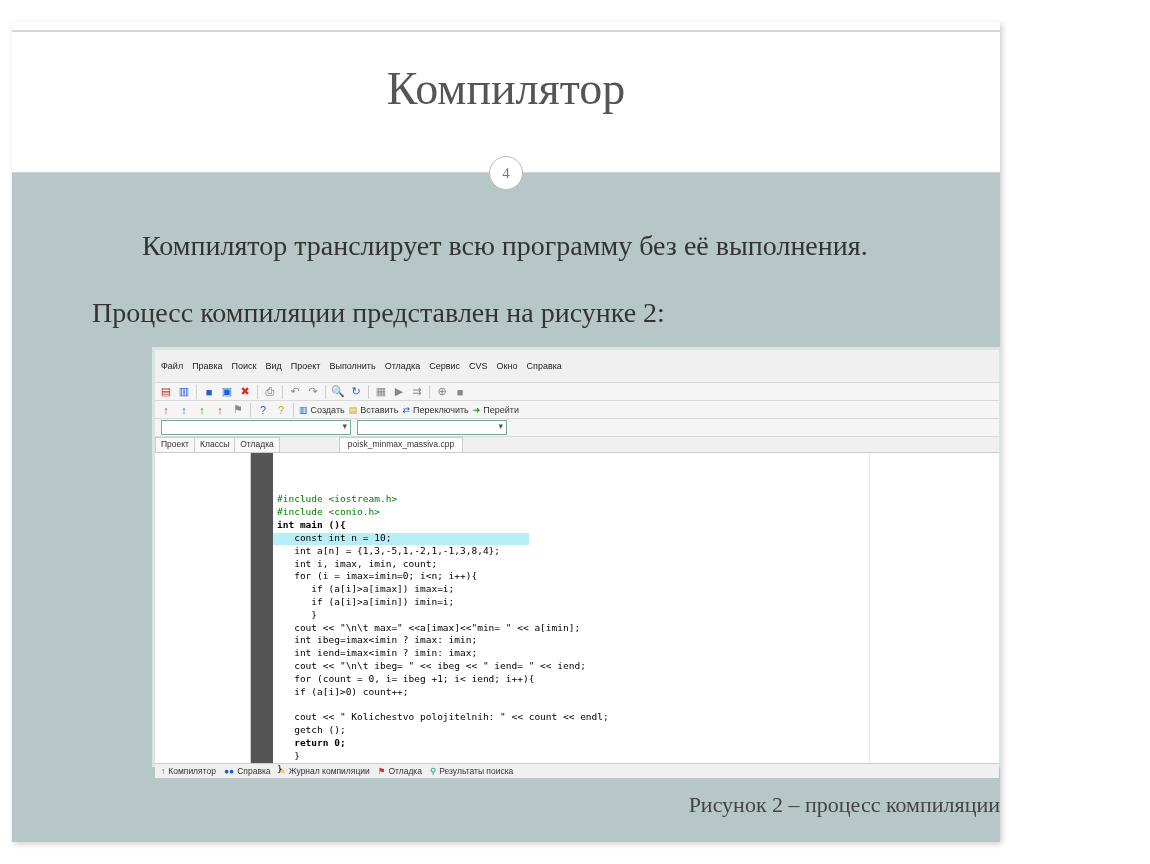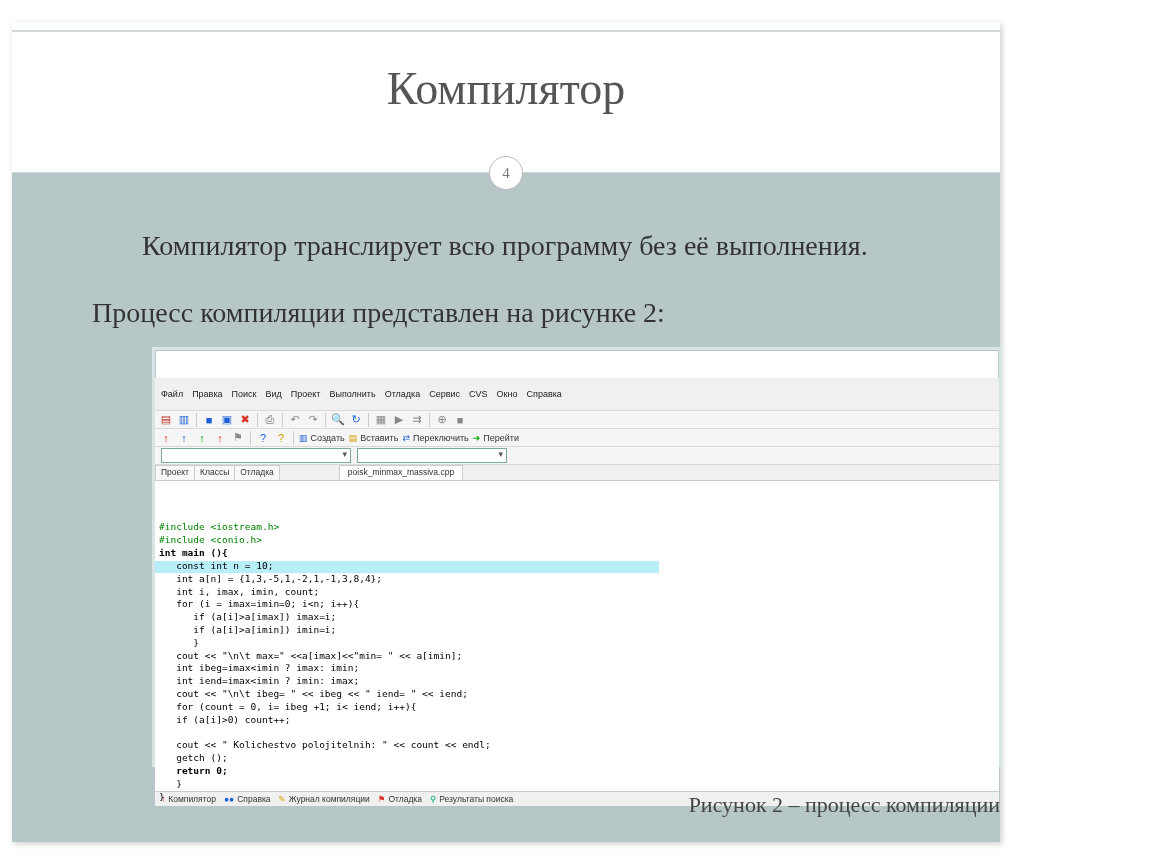--- a/index.html
+++ b/index.html
@@ -10,32 +10,32 @@
   .title-text { font-family:Georgia,"Times New Roman",serif; font-size:46px; color:#555; padding-top:30px; }
   .badge-line { position:absolute; top:150px; left:0; right:0; height:0; border-top:1.5px solid #cdd5d5; }
   .badge { position:absolute; top:134px; left:50%; transform:translateX(-50%); width:34px; height:34px; border-radius:50%; background:#fff; border:1.5px solid #bbb; display:flex; align-items:center; justify-content:center; font-size:15px; color:#777; font-family:Georgia,serif; }
   .body-text { position:absolute; top:190px; left:80px; right:58px; font-family:Georgia,"Times New Roman",serif; font-size:28px; color:#333; line-height:2.4; text-indent:50px; }
   .ide-wrap { position:absolute; top:325px; left:140px; width:850px; height:420px; background:#fff; border:3px solid #d9e4e4; box-shadow:inset 0 0 0 1px #b6c7c7; }
   .win-chrome { background:linear-gradient(#f7fbff,#dce8f5); height:18px; display:flex; align-items:center; font-size:9px; padding:0 6px; border-bottom:1px solid #b3c3d6; position:relative; }
   .win-icon { width:12px; height:12px; background:#1b5ed6; margin-right:5px; display:inline-block; }
   .win-ctrls { position:absolute; right:3px; top:2px; display:flex; gap:1px; }
   .wc { width:24px; height:12px; font-size:8px; display:flex; align-items:center; justify-content:center; background:linear-gradient(#f5f9ff,#d3e1f1); border:1px solid #a7b8cc; }
   .wc.close { background:linear-gradient(#f28b82,#d93025); color:#fff; border-color:#b52d20; }
-  .menubar { background:#f0f0f0; height:15px; display:flex; align-items:center; font-size:9px; gap:9px; padding:16px 6px; border-bottom:1px solid #d9d9d9; color:#222;margin-top:28px; }
+  .menubar { background:#f0f0f0; height:15px; display:flex; align-items:center; font-size:9px; gap:9px; padding:16px 6px; border-bottom:1px solid #d9d9d9; color:#222; }
   .toolbar1, .toolbar2, .toolbar3 { background:#f5f5f5; border-bottom:1px solid #d9d9d9; display:flex; align-items:center; font-size:9px; padding:1px 4px; gap:4px; height:18px; }
   .tico { width:14px; height:14px; display:inline-flex; align-items:center; justify-content:center; font-size:11px; }
   .divider { width:1px; height:14px; background:#ccc; margin:0 1px; }
   .tbtn { font-size:9px; display:flex; align-items:center; gap:3px; }
   .combo { width:190px; height:15px; background:#fff; border:1px solid #7a9; display:inline-block; position:relative; margin-left:2px; }
   .combo::after { content:"▾"; position:absolute; right:3px; top:0; font-size:9px; color:#555; }
   .tabs-row { display:flex; background:#f0f0f0; border-bottom:1px solid #ccc; height:16px; }
   .side-tabs { display:flex; font-size:8.5px; }
   .side-tab { padding:1px 5px; background:#f8f8f8; border:1px solid #ccc; border-bottom:none; margin-right:-1px; }
   .file-tab { margin-left:60px; font-size:8.5px; padding:1px 8px; background:#fff; border:1px solid #ccc; border-bottom:none; }
-  .ide-body { display:flex; height:310px; background:#fff;flex-direction:column; }
+  .ide-body { display:flex; height:310px; background:#fff; }
   .side-panel { width:96px; border-right:1px solid #ccc; background:#fff; }
   .gutter { width:22px; background:#555; }
   .code-area { flex:1; font-family:"Courier New",monospace; font-size:9.5px; line-height:1.35; padding:2px 4px; white-space:pre; color:#000; position:relative; }
   .code-area .kw { color:#000; font-weight:bold; }
   .code-area .pp { color:#008000; }
   .code-area .hl { position:absolute; left:0; right:340px; height:12px; background:#b8eef8; z-index:0; }
   .code-area pre { position:relative; z-index:1; }
   .right-gap { width:130px; border-left:1px solid #e5e5e5; }
   .bottom-tabs { display:flex; font-size:8.5px; background:#f0f0f0; border-top:1px solid #ccc; height:15px; align-items:center; gap:8px; padding:0 6px; color:#333; }
   .bt-item { display:flex; align-items:center; gap:3px; }

